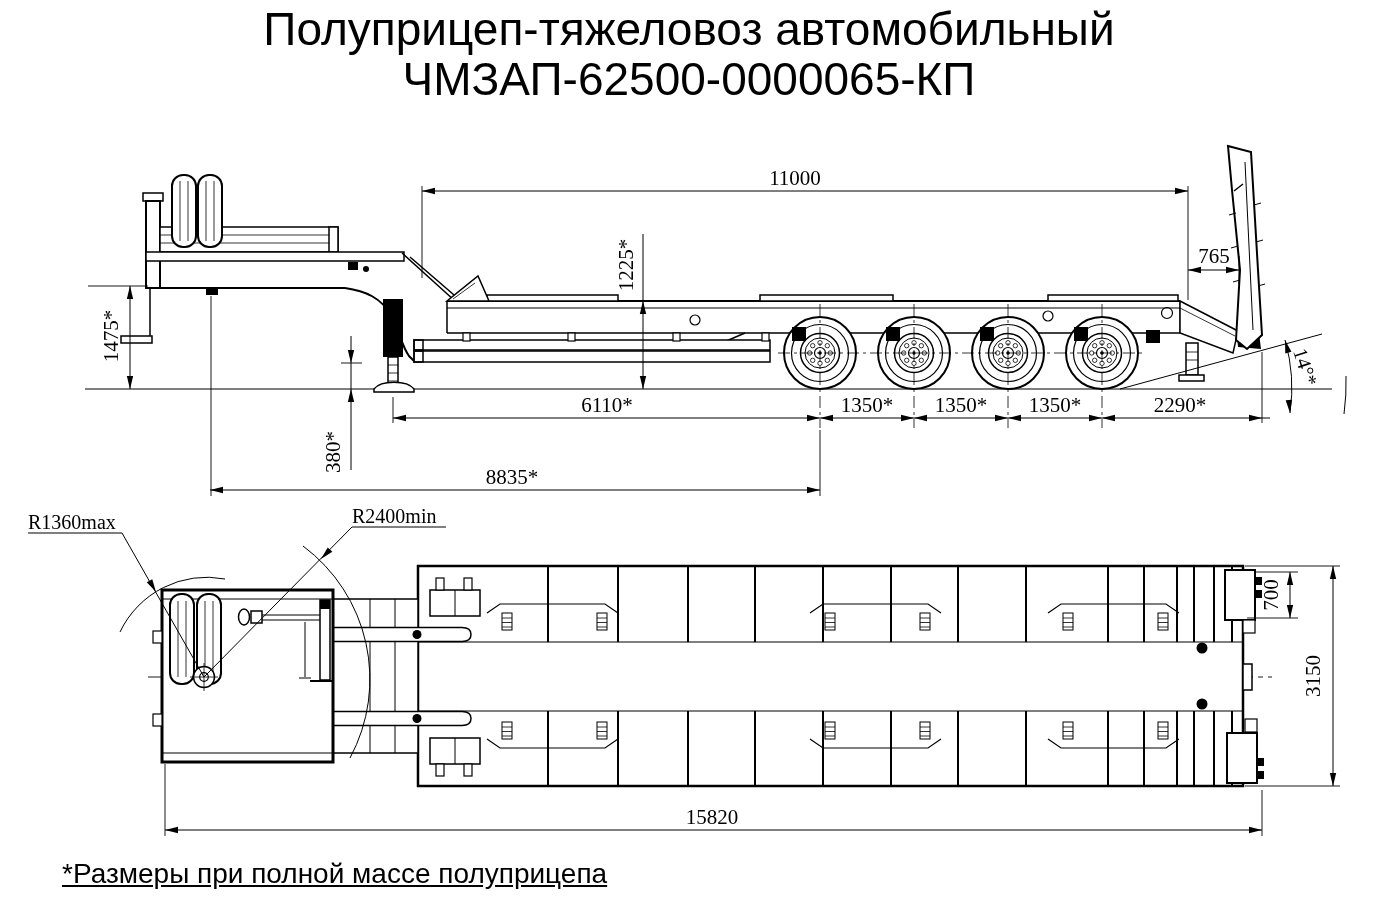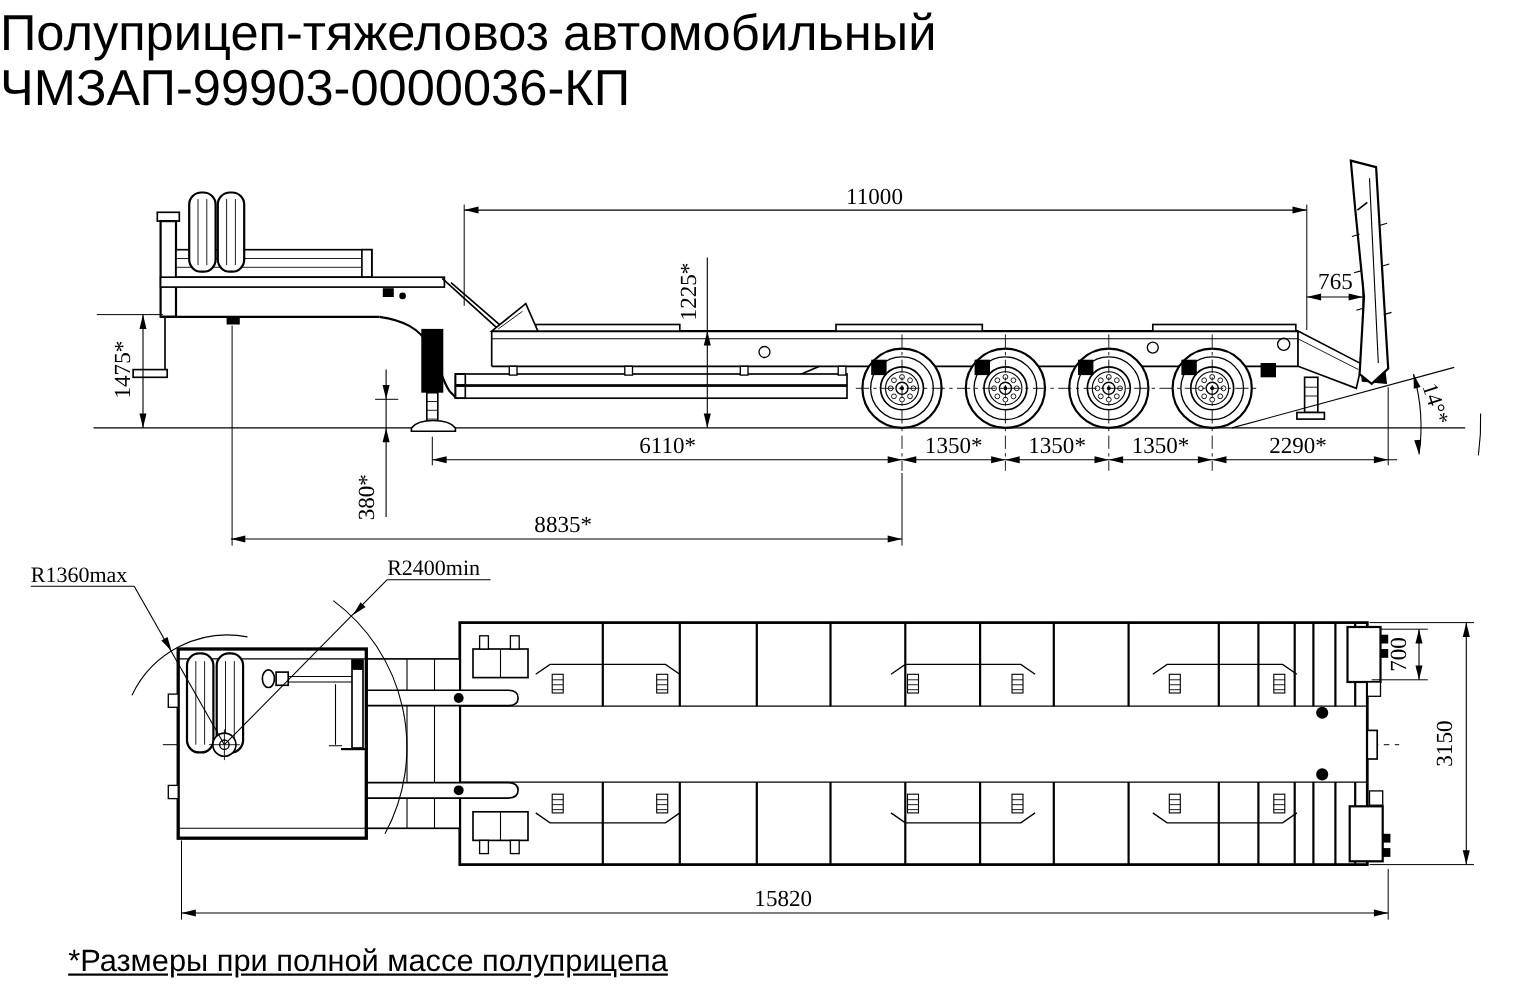--- a/index.html
+++ b/index.html
@@ -1,18 +1,18 @@
 <!DOCTYPE html>
 <html><head>
 <meta charset="utf-8">
 <style>
   html,body{margin:0;padding:0;background:#fff;}
   #page{position:relative;width:1378px;height:900px;background:#fff;overflow:hidden;
         font-family:"Liberation Sans",sans-serif;color:#000;}
-  .title{position:absolute;top:4px;left:0;width:100%;text-align:left;
+  .title{position:absolute;top:4px;left:0;width:100%;text-align:center;
          font:400 46px/50px "Liberation Sans",sans-serif;color:#000;letter-spacing:0px;}
   .footnote{position:absolute;left:62px;top:858px;
          font:400 28px/32px "Liberation Sans",sans-serif;color:#000;text-decoration:underline;}
   svg{position:absolute;left:0;top:0;}
   
   .s08{fill:none;stroke:#000;stroke-width:0.8;}
   .s1{fill:none;stroke:#000;stroke-width:1;}
   .s12{fill:none;stroke:#000;stroke-width:1.2;}
   .s15{fill:none;stroke:#000;stroke-width:1.5;}
   .s2{fill:none;stroke:#000;stroke-width:2;}
@@ -27,21 +27,21 @@
   .dt{font:21px "Liberation Serif",serif;fill:#000;text-anchor:middle;}
   .dts{font:20px "Liberation Serif",serif;fill:#000;text-anchor:start;}
 </style>
 </head>
 <body>
 
 <div id="page">
 
   <div class="title">
     <div>Полуприцеп-тяжеловоз автомобильный</div>
-    <div>ЧМЗАП-99903-0000036-КП</div>
+    <div>ЧМЗАП-62500-0000065-КП</div>
   </div>
 
   <svg width="1378" height="900" viewBox="0 0 1378 900">
     <defs>
       <path id="arw" d="M0,0 L-13,3.2 L-13,-3.2 Z" fill="#000"></path>
       <g id="wheel">
         <circle r="36" class="s2 f"></circle>
         <circle r="28.5" class="s12"></circle>
         <circle r="19.5" class="s15"></circle>
         <circle r="15" class="s1"></circle>

